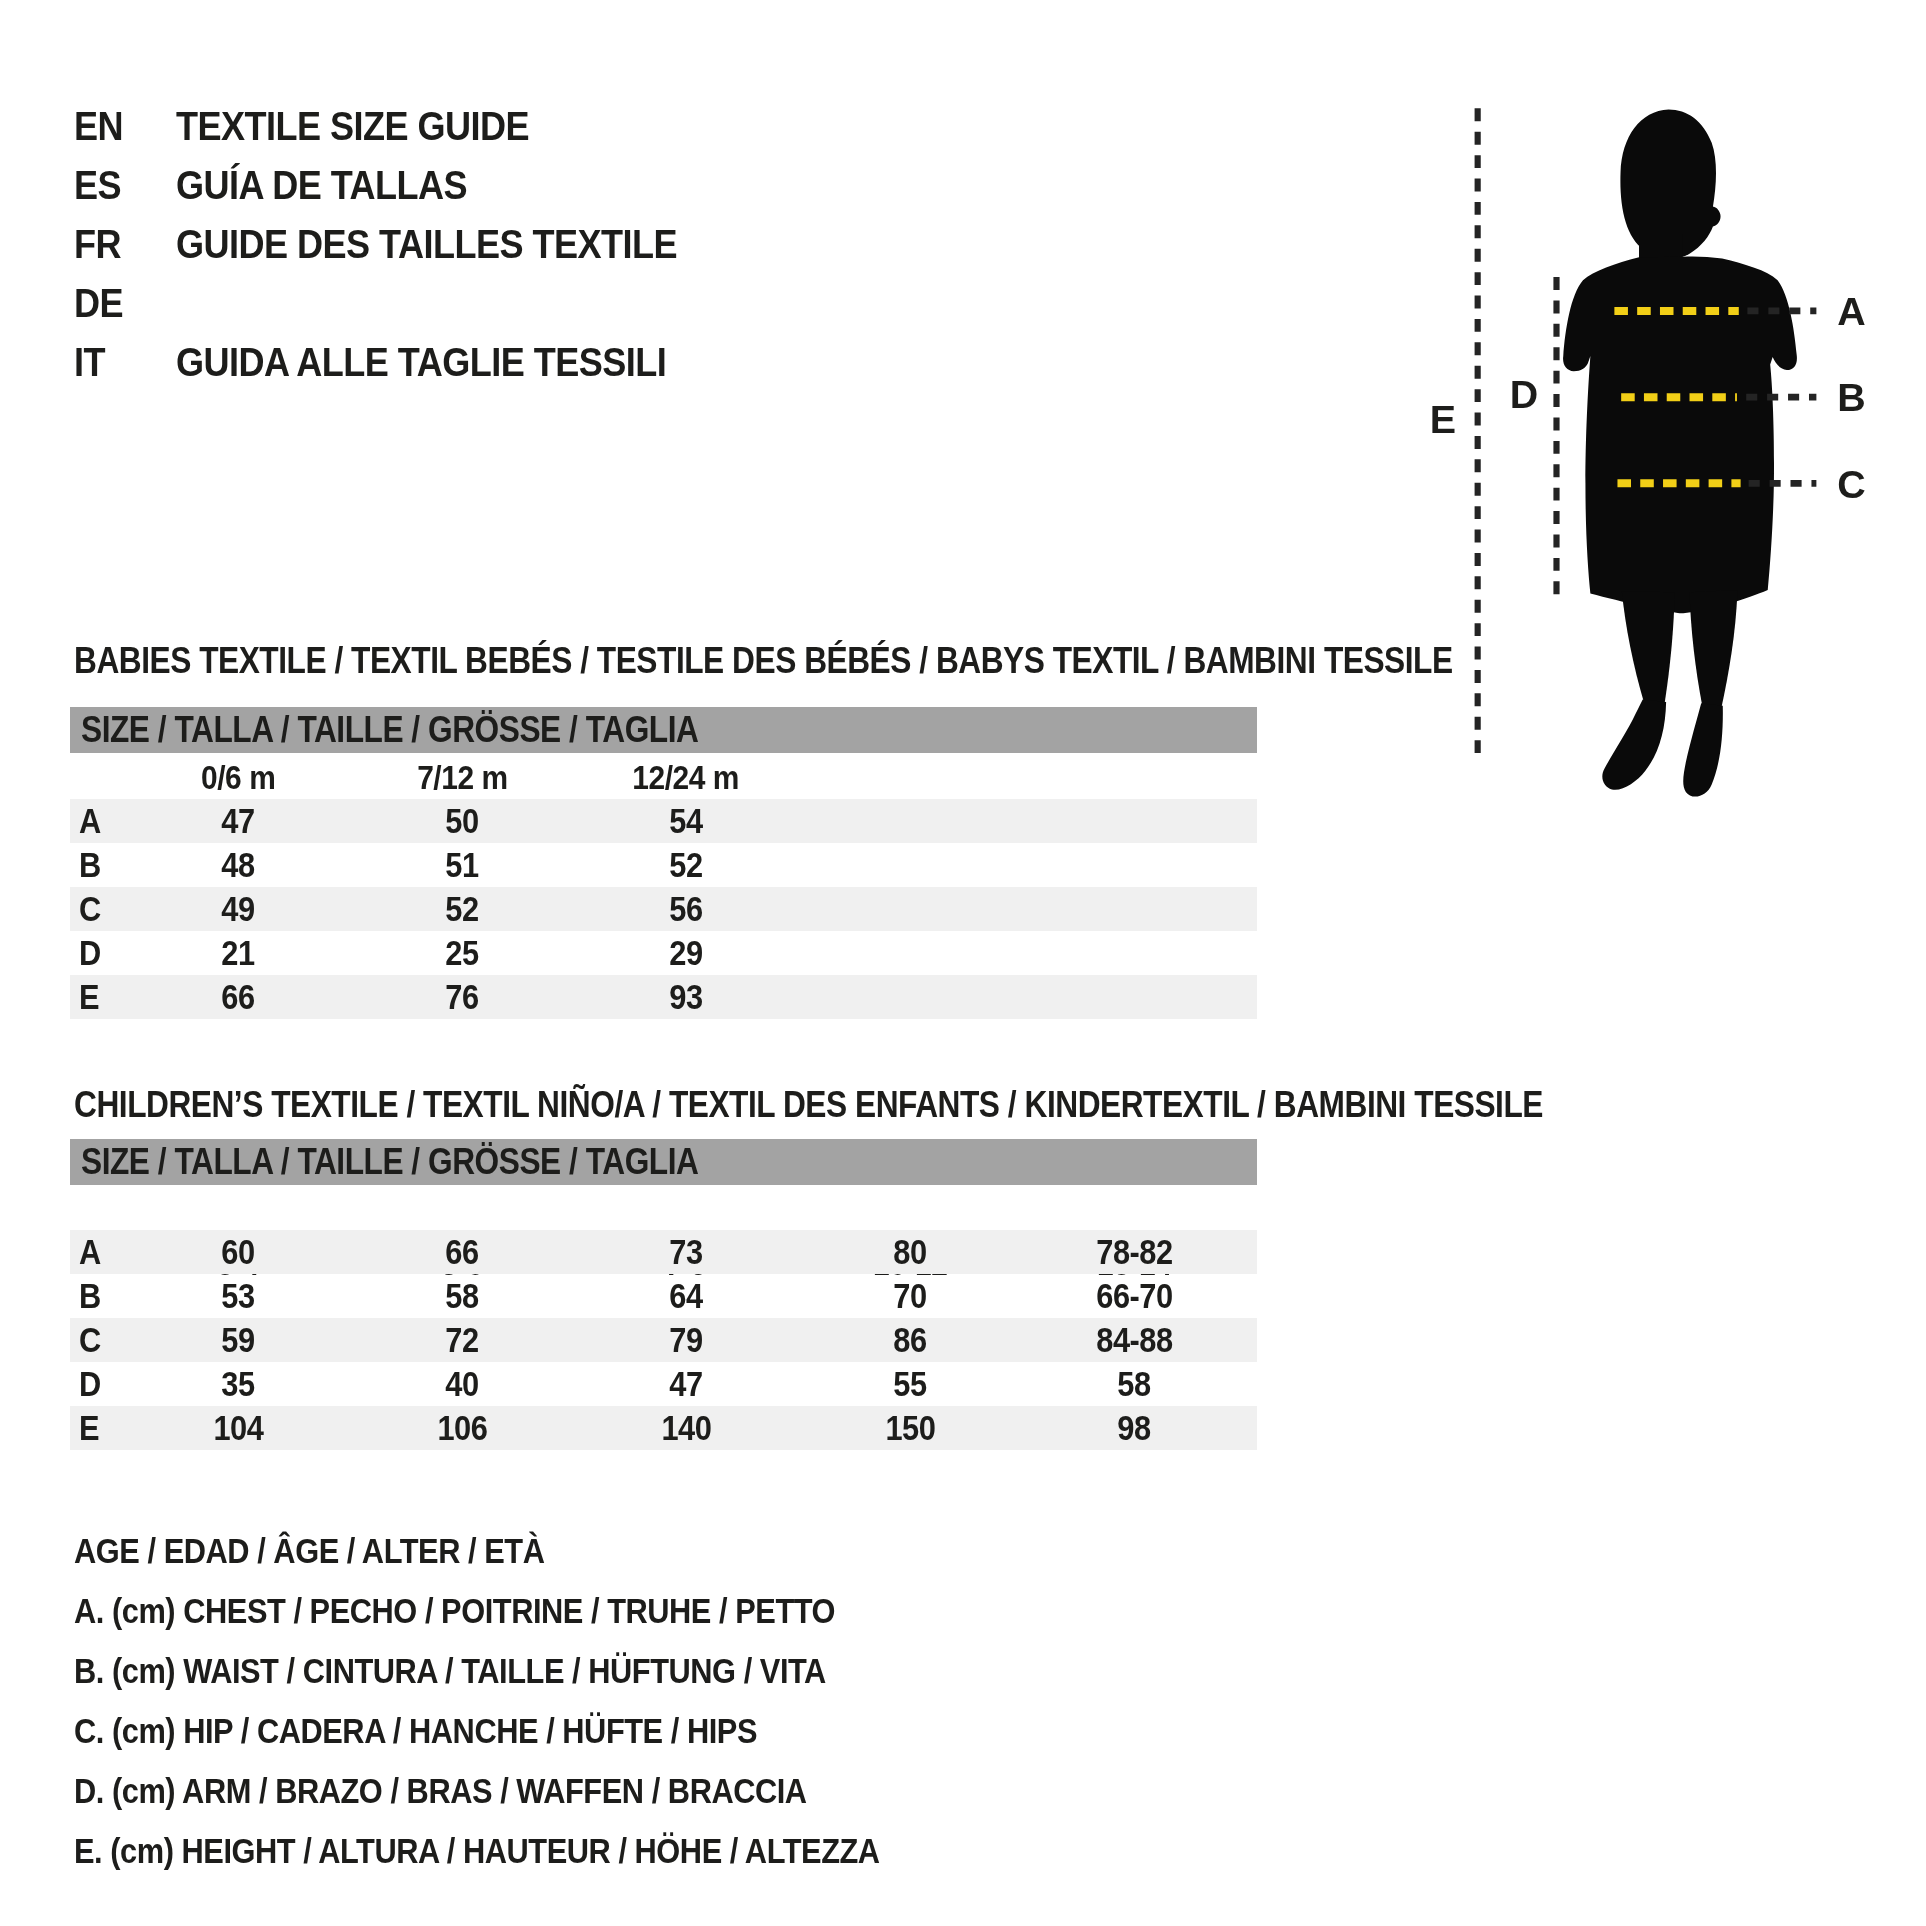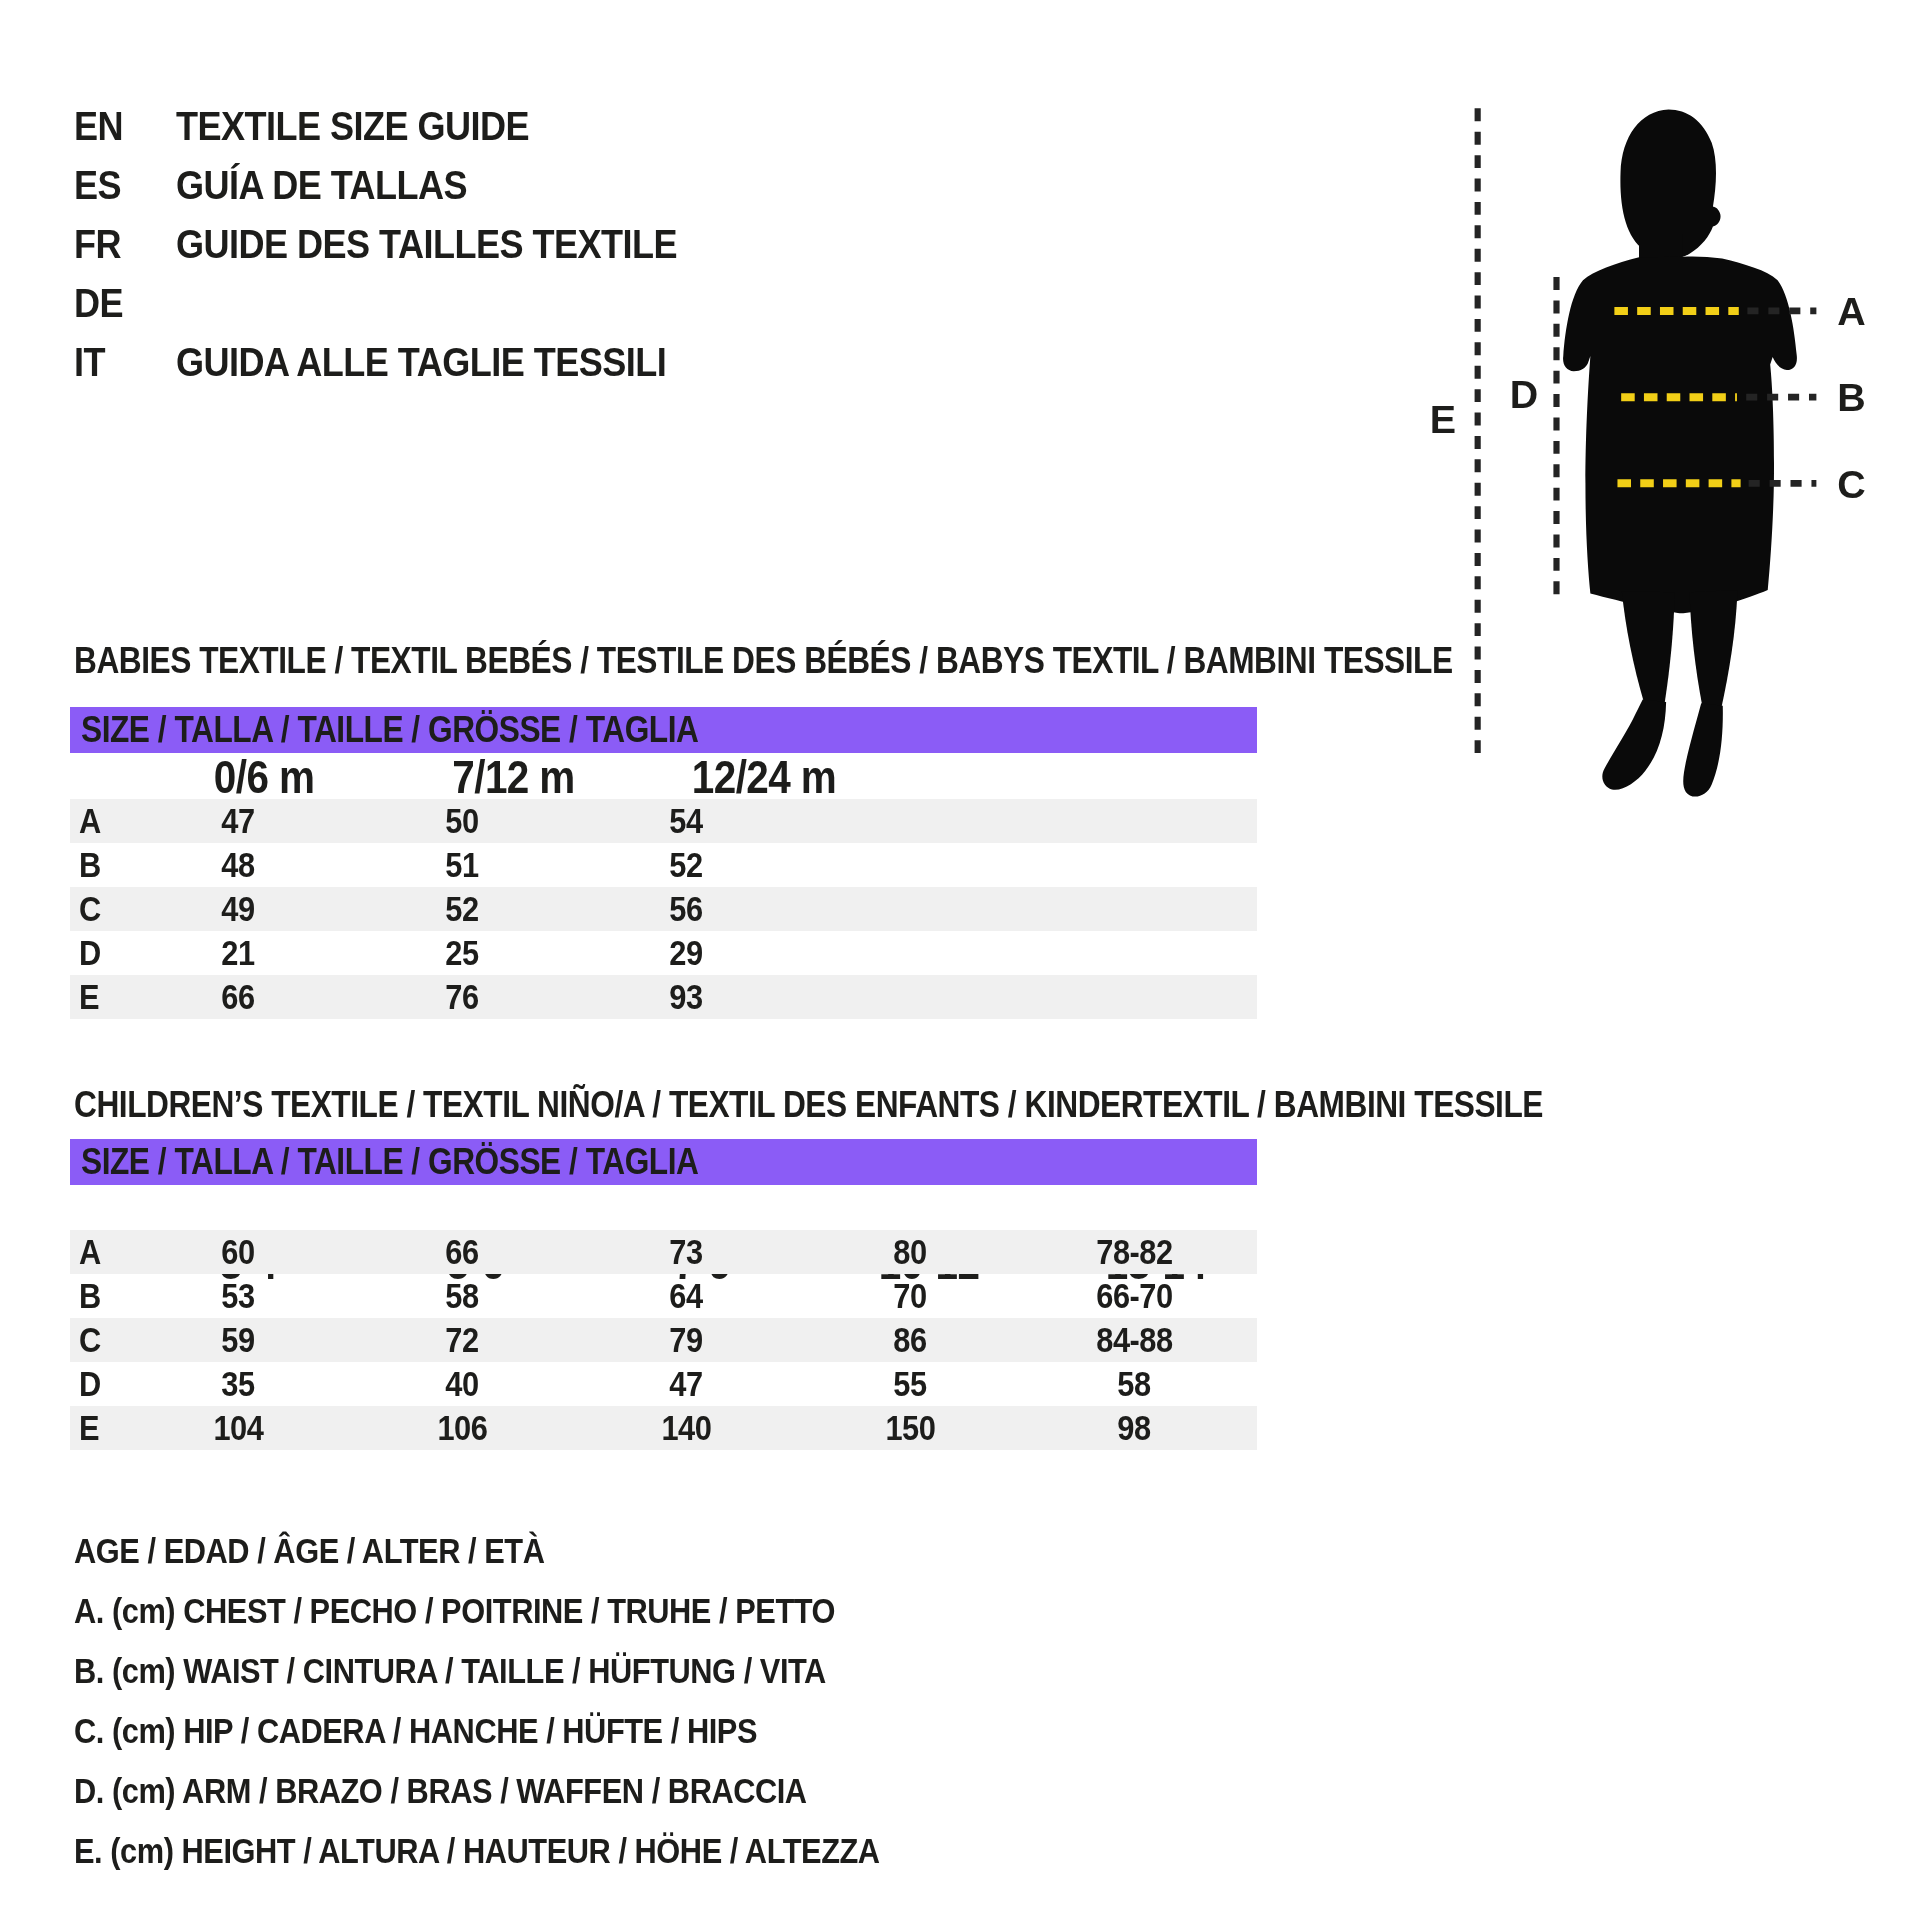--- a/index.html
+++ b/index.html
@@ -19,26 +19,26 @@
   .lang-row { display:flex; height:59px; line-height:59px; font-size:41px; }
   .lang-code { width:102px; }
   .lang-title { }
 
   
   .sec-heading { left:74px; font-size:36px; line-height:37px; }
 
   
   .size-bar {
     left:70px; width:1187px; height:46px; line-height:46px;
-    background:#8b5cf6; font-size:36px; padding-left:11px; box-sizing:border-box;
+    background:#a3a3a3; font-size:36px; padding-left:11px; box-sizing:border-box;
   }
 
   
   .tbl { position:absolute; left:70px; width:1187px; }
-  .hdr-row { display:flex; height:39px; line-height:39px; font-size:46px;gap:26px; }
+  .hdr-row { display:flex; height:39px; line-height:39px; font-size:34px; }
   .row { display:flex; height:44px; line-height:44px; font-size:35px; }
   .row.alt { background:#f0f0f0; }
   .lblcol { width:56px; padding-left:8.6px; box-sizing:border-box; }
   .col { width:224px; text-align:center; }
 
   
   .legend { top:1521px; left:74px; }
   .legend-line { height:60px; line-height:60px; font-size:35px; }
 
   svg text { font-family:"Liberation Sans","DejaVu Sans",sans-serif; font-weight:bold; fill:#1d1d1b; }

